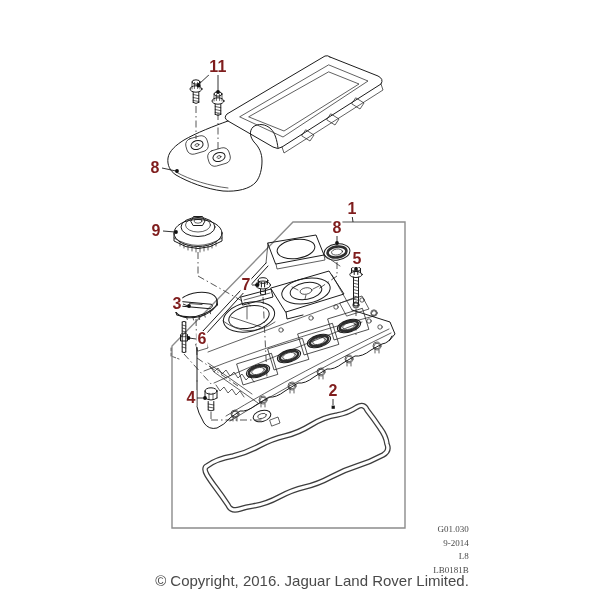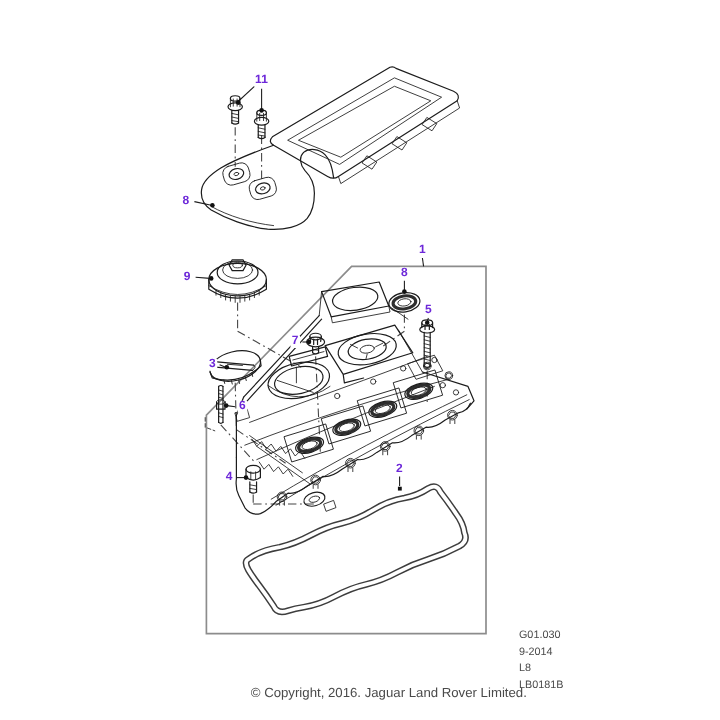--- a/index.html
+++ b/index.html
@@ -1,25 +1,25 @@
 <!DOCTYPE html>
 <html><head>
 <meta charset="utf-8">
 <style>
   html,body{margin:0;padding:0;background:#fff;}
   .page{position:relative;width:600px;height:600px;background:#ffffff;overflow:hidden;
         font-family:"Liberation Sans",sans-serif;}
   .canvas{position:absolute;left:0;top:0;}
-  .callout{position:absolute;transform:translate(-50%,-50%);color:#6d28d9;
-           font-weight:bold;font-size:10px;letter-spacing:.3px;cursor:pointer;
+  .callout{position:absolute;transform:translate(-50%,-50%);color:#7f1d1d;
+           font-weight:bold;font-size:16px;letter-spacing:.3px;cursor:pointer;
            background:#fff;padding:0 1px;line-height:1;}
   .copyright{position:absolute;left:312px;top:572px;transform:translateX(-50%);
-             font-size:11px;color:#4a4a4a;white-space:nowrap;margin-left:12px;}
+             font-size:15px;color:#4a4a4a;white-space:nowrap;}
   .refblock{position:absolute;left:451px;top:523px;transform:translateX(-50%);
-            text-align:left;font-size:9px;color:#4a4a4a;line-height:13.5px;white-space:nowrap;}
+            text-align:right;font-size:9px;color:#4a4a4a;line-height:13.5px;white-space:nowrap;font-family:Liberation Serif, serif;}
   svg *{vector-effect:none;}
   .ln{stroke:#1c1c1c;fill:none;stroke-width:1;stroke-linecap:round;stroke-linejoin:round;}
   .thin{stroke-width:.7;}
   .ring{stroke:#2e2e2e;stroke-width:2.6;fill:none;}
   .axis{stroke:#444;fill:none;stroke-width:.9;stroke-dasharray:7 3 1.5 3;}
   .leader{stroke:#1c1c1c;fill:none;stroke-width:.9;}
   .dot{fill:#111;stroke:none;}
   .border{stroke:#8c8c8c;fill:none;stroke-width:1.4;}
   .gask-out{stroke:#3d3d3d;fill:none;stroke-width:5.6;stroke-linejoin:round;}
   .gask-in{stroke:#ffffff;fill:none;stroke-width:3.1;stroke-linejoin:round;}

